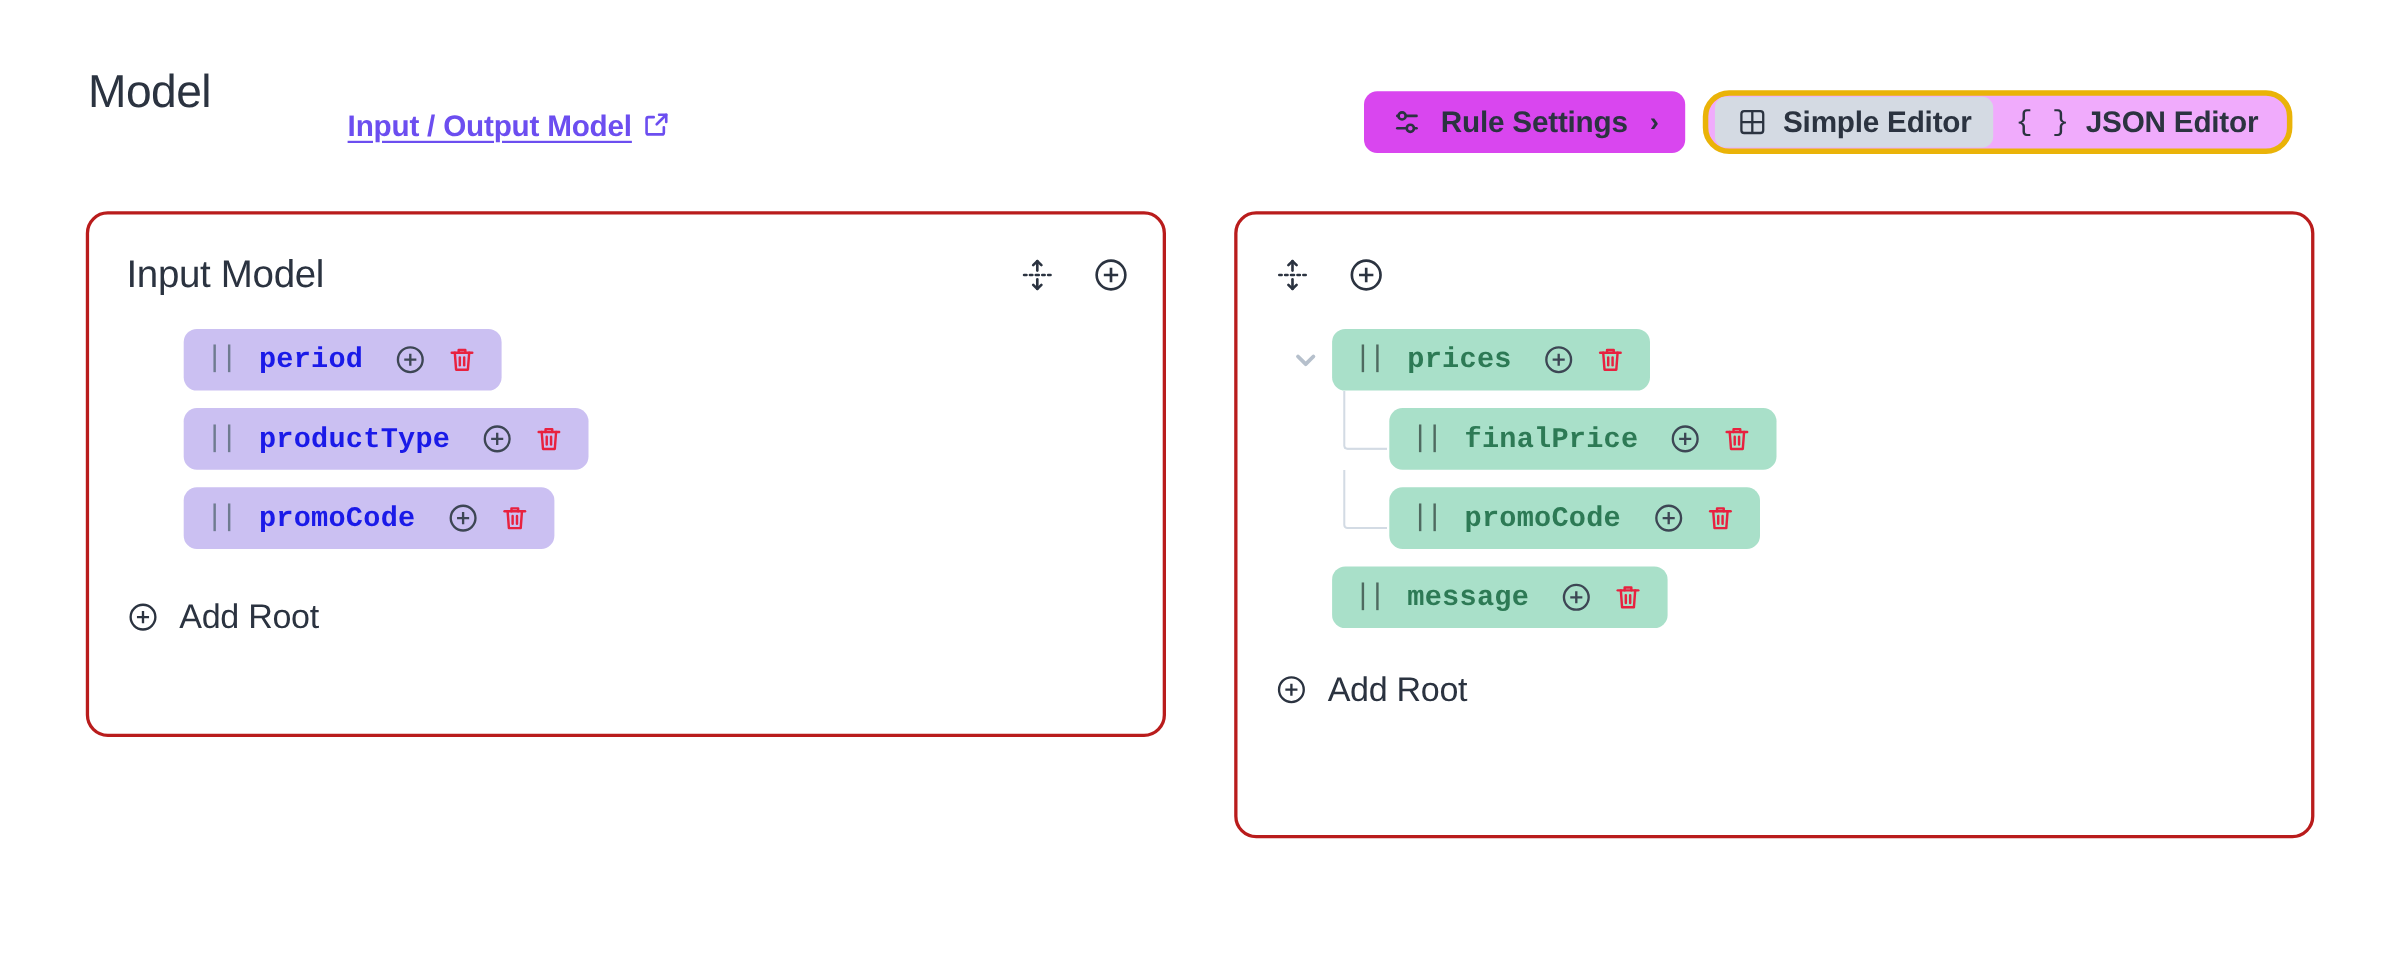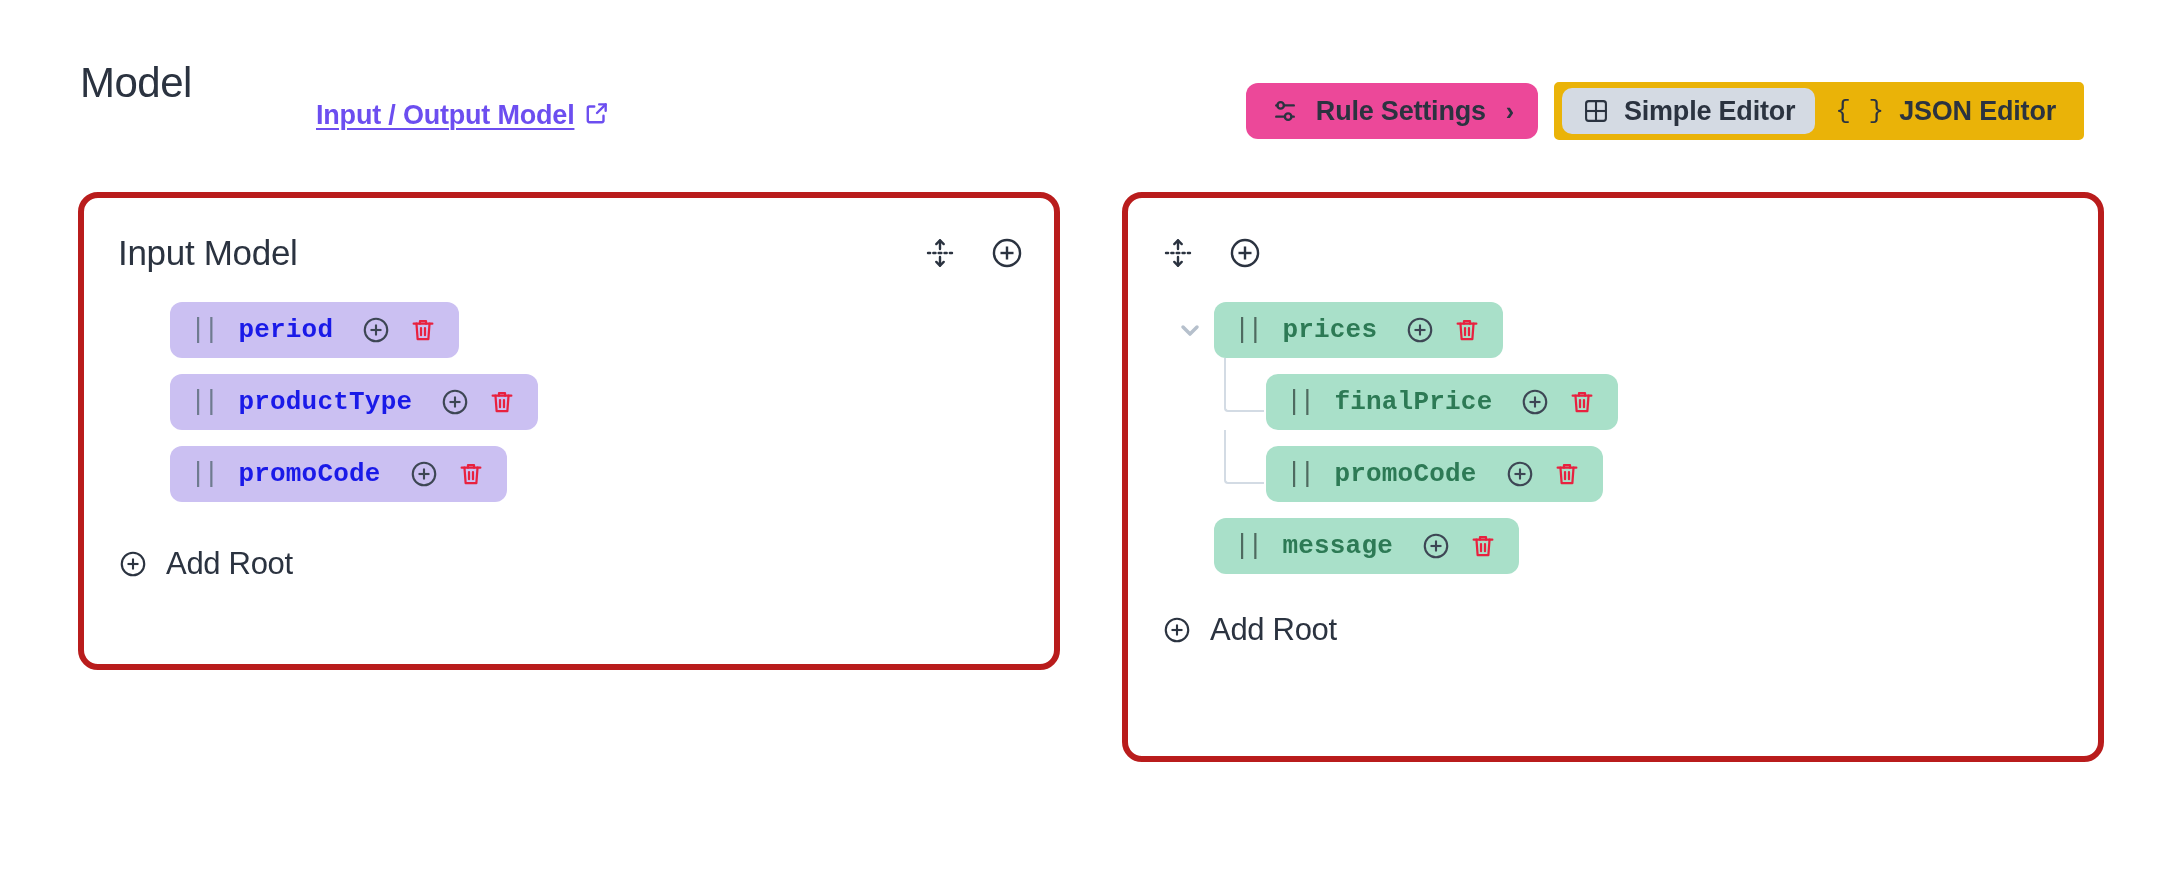--- a/index.html
+++ b/index.html
@@ -62,43 +62,43 @@
     right: 90px;
     top: 82px;
     display: flex;
     align-items: center;
     gap: 16px;
   }
   .rule-settings-btn {
     display: flex;
     align-items: center;
     gap: 16px;
-    background: #ec4899;
+    background: #d946ef;
     border-radius: 12px;
     padding: 0 24px;
     height: 56px;
     cursor: pointer;
     color: #2b3340;
     font-size: 27px;
     font-weight: 600;
     letter-spacing: -0.2px;
   }
   .rule-settings-btn .chev {
     font-size: 25px;
     font-weight: 700;
     margin-left: 4px;
     color: #2b3340;
     line-height: 1;
   }
   .segmented {
     display: flex;
     align-items: center;
-    background: #eab308;
-    border: 2px solid #eab308;
-    border-radius: 5px;
+    background: #f0abfc;
+    border: 5px solid #eab308;
+    border-radius: 24px;
     height: 58px;
     padding: 5px 6px;
     box-sizing: border-box;
   }
   .seg-item {
     display: flex;
     align-items: center;
     gap: 14px;
     height: 46px;
     padding: 0 20px;
@@ -115,21 +115,21 @@
     font-family: "Liberation Mono", monospace;
     font-size: 26px;
     font-weight: 400;
     letter-spacing: 1px;
   }
 
   
   .panel {
     position: absolute;
     background: #ffffff;
-    border: 6px solid #b91c1c;
+    border: 3px solid #b91c1c;
     border-radius: 20px;
     box-sizing: border-box;
   }
   #input-panel  { left: 78px;   top: 192px; width: 982px;  height: 478px; }
   #output-panel { left: 1122px; top: 192px; width: 982px;  height: 570px; }
 
   .panel-head {
     position: absolute;
     left: 34px;
     right: 30px;

